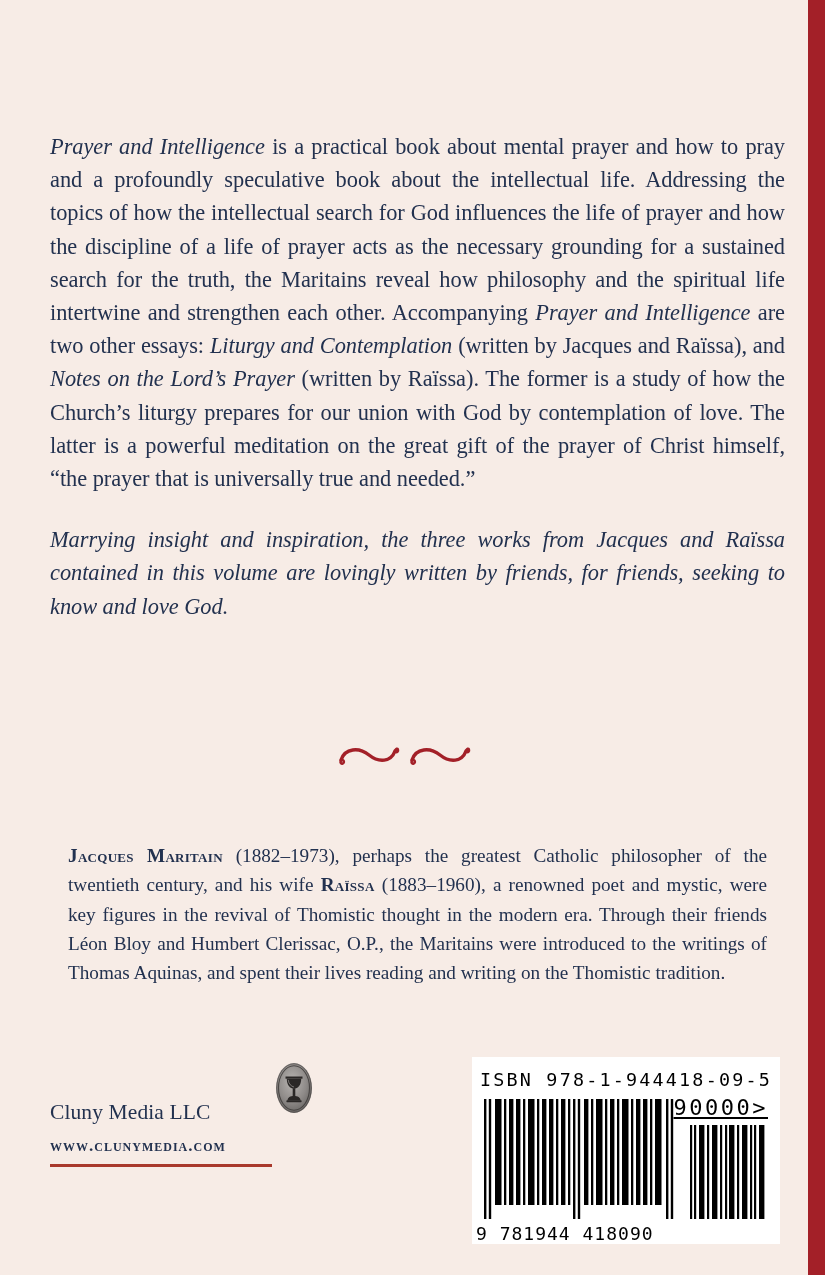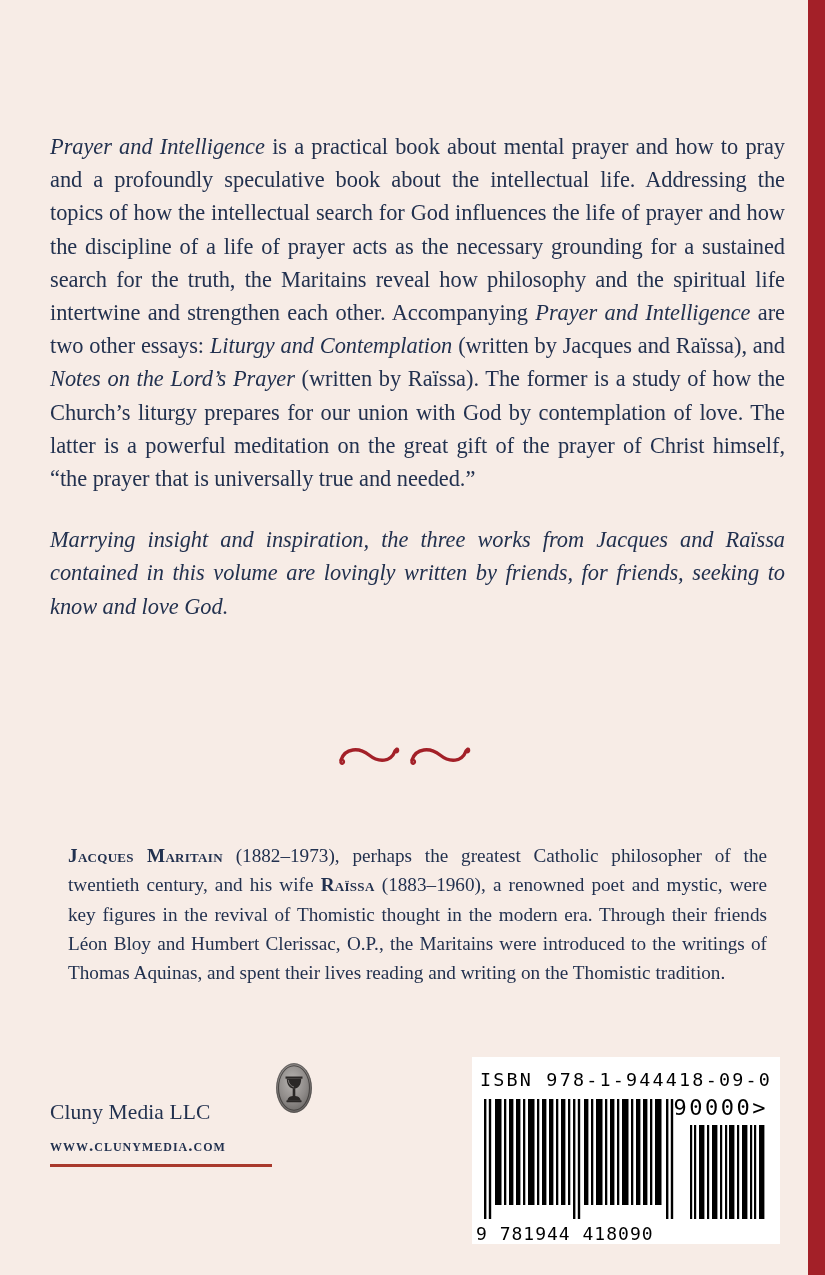--- a/index.html
+++ b/index.html
@@ -160,20 +160,21 @@
     color: #000;
   }
   .price-line {
     position: absolute;
     right: 12px;
     top: 38px;
     font-family: "DejaVu Sans Mono", "Liberation Mono", monospace;
     font-size: 22px;
     letter-spacing: 2.5px;
     color: #000;
+    text-decoration: underline;
   }
   .ean-main {
     position: absolute;
     left: 12px;
     top: 42px;
     width: 192px;
     height: 120px;
   }
   .ean-addon {
     position: absolute;
@@ -248,21 +249,21 @@
         <rect x="17.7" y="26.5" width="2.6" height="7.5"></rect>
         <path d="M12.5 38.5 c0 -3.2 2.9 -4.6 6.5 -4.6 c3.6 0 6.5 1.4 6.5 4.6 z"></path>
         <rect x="11.4" y="38.2" width="15.2" height="2.1" rx="0.7"></rect>
       </g>
       <path d="M13.2 17.8 c0.6 4.3 3.0 6.6 5.8 7.2" fill="none" stroke="#c9c5c2" stroke-width="0.9" opacity="0.55"></path>
     </svg>
   </div>
 
 
   <div class="barcode-box">
-    <div class="isbn-line">ISBN 978-1-944418-09-0</div>
+    <div class="isbn-line">ISBN 978-1-944418-09-5</div>
     <div class="price-line">90000&gt;</div>
 
     <svg class="ean-main" viewBox="0 0 192 120" preserveAspectRatio="none">
       <g fill="#000">
         <rect x="0" y="0" width="2.4" height="120"></rect>
         <rect x="4.8" y="0" width="2.4" height="120"></rect>
         <rect x="11" y="0" width="6.5" height="106"></rect>
         <rect x="20" y="0" width="2.3" height="106"></rect>
         <rect x="25" y="0" width="4.4" height="106"></rect>
         <rect x="32" y="0" width="4.4" height="106"></rect>

